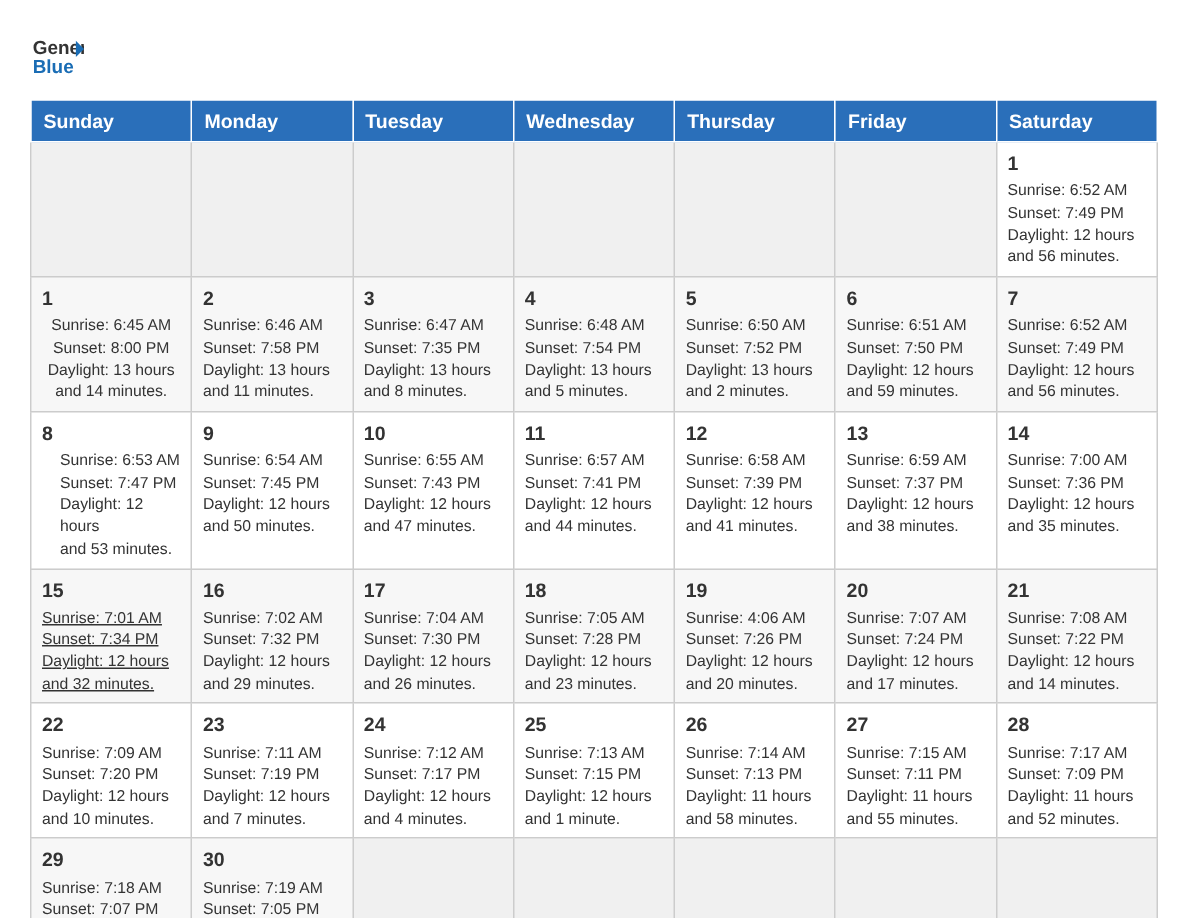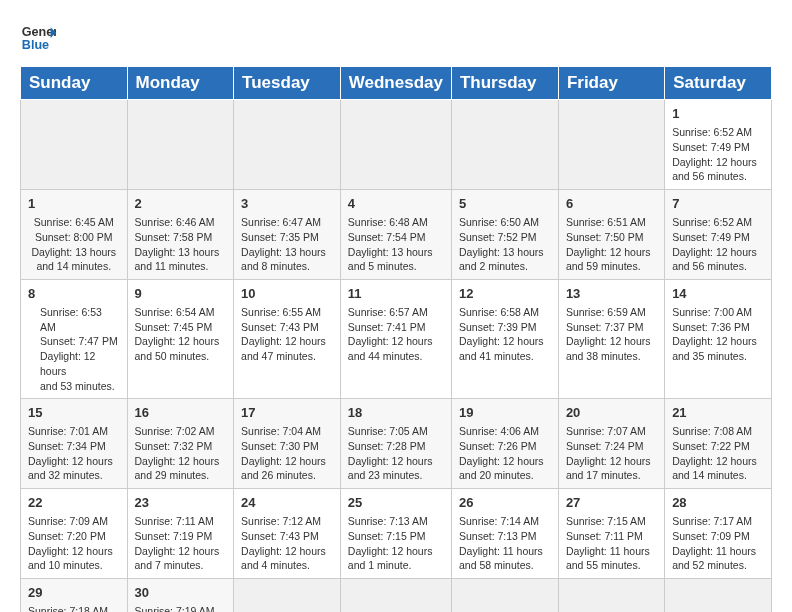--- a/index.html
+++ b/index.html
@@ -38,21 +38,21 @@
       color: #555;
     }
     table {
       width: 100%;
       border-collapse: collapse;
       font-size: 11px;
     }
     thead tr th {
       background-color: #2a6fba;
       color: #fff;
-      font-size: 17px;
+      font-size: 13px;
       font-weight: bold;
       text-align: left;
       padding: 6px 8px;
       border: 1px solid #fff;
     }
     tbody tr td {
       vertical-align: top;
       padding: 5px 7px;
       border: 1px solid #ccc;
       background: #fff;
@@ -221,21 +221,21 @@
           <span class="day-num">14</span>
           <div class="day-detail" style="white-space: pre-line;">Sunrise: 7:00 AM
 Sunset: 7:36 PM
 Daylight: 12 hours
 and 35 minutes.</div>
         </td>
       </tr>
       <tr>
         <td>
           <span class="day-num">15</span>
-          <div class="day-detail" style="white-space: pre-line;">Sunrise: 7:01 AM
+          <div class="day-detail" style="white-space: pre-line; text-decoration: underline;">Sunrise: 7:01 AM
 Sunset: 7:34 PM
 Daylight: 12 hours
 and 32 minutes.</div>
         </td>
         <td>
           <span class="day-num">16</span>
           <div class="day-detail" style="white-space: pre-line;">Sunrise: 7:02 AM
 Sunset: 7:32 PM
 Daylight: 12 hours
 and 29 minutes.</div>
@@ -287,21 +287,21 @@
         <td>
           <span class="day-num">23</span>
           <div class="day-detail" style="white-space: pre-line;">Sunrise: 7:11 AM
 Sunset: 7:19 PM
 Daylight: 12 hours
 and 7 minutes.</div>
         </td>
         <td>
           <span class="day-num">24</span>
           <div class="day-detail" style="white-space: pre-line;">Sunrise: 7:12 AM
-Sunset: 7:43 PM
+Sunset: 7:17 PM
 Daylight: 12 hours
 and 4 minutes.</div>
         </td>
         <td>
           <span class="day-num">25</span>
           <div class="day-detail" style="white-space: pre-line;">Sunrise: 7:13 AM
 Sunset: 7:15 PM
 Daylight: 12 hours
 and 1 minute.</div>
         </td>

